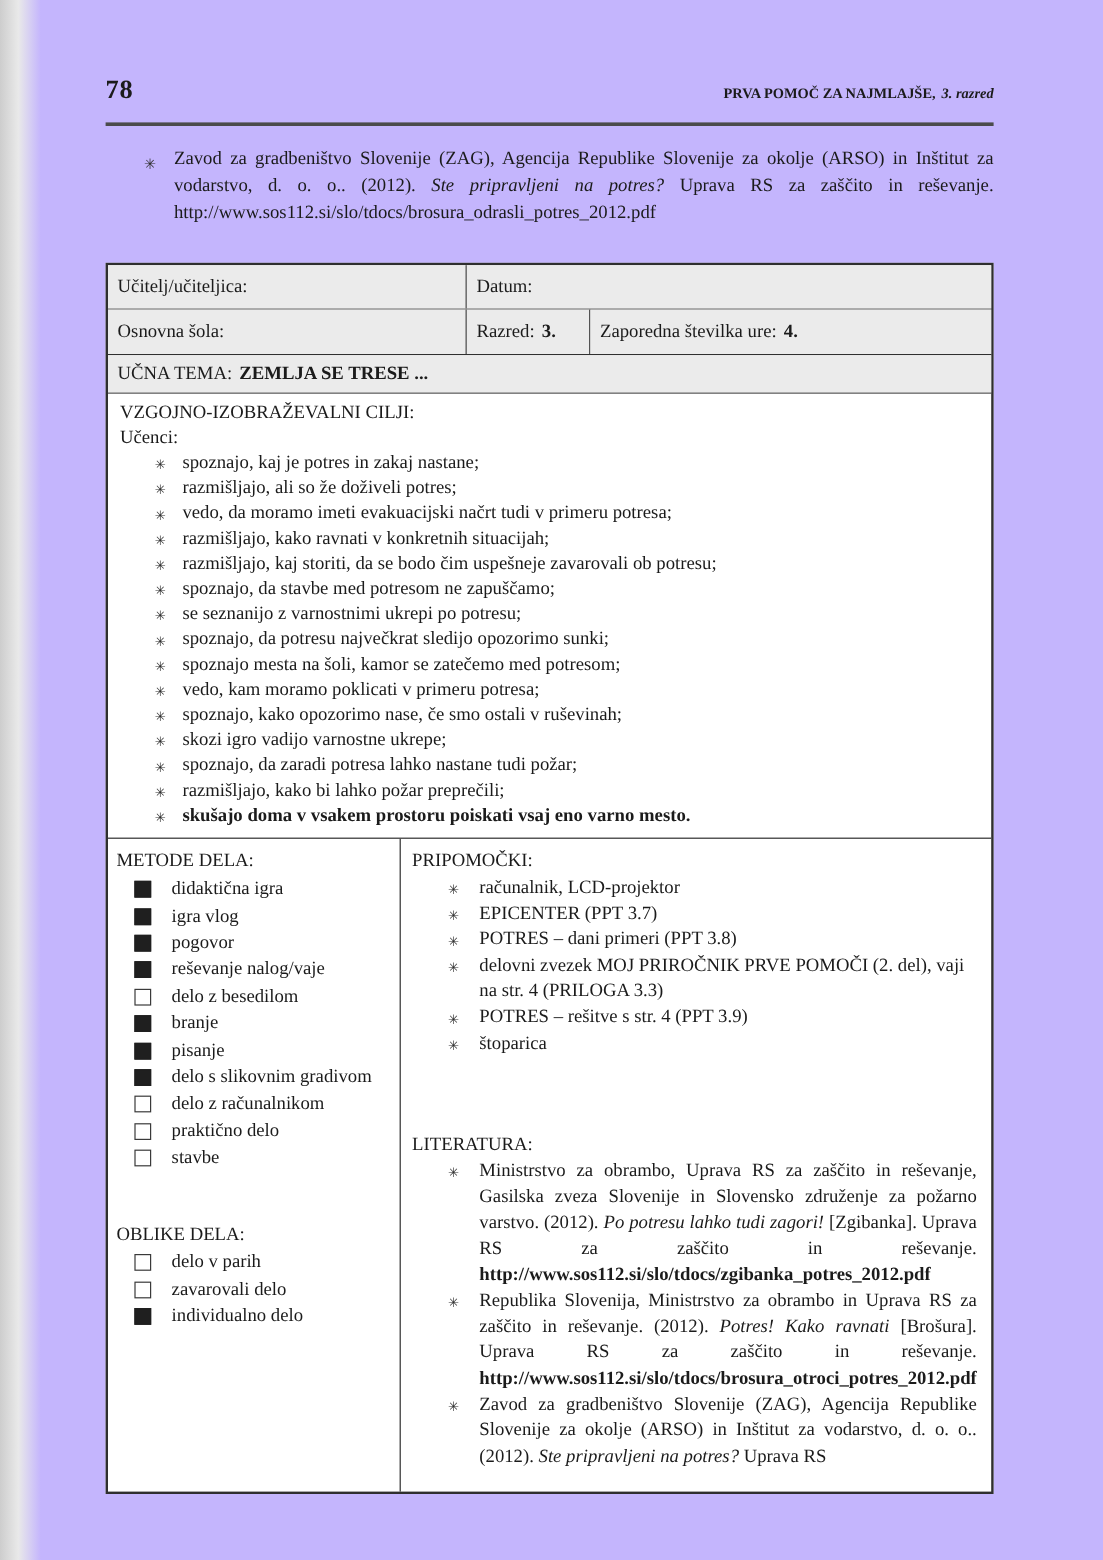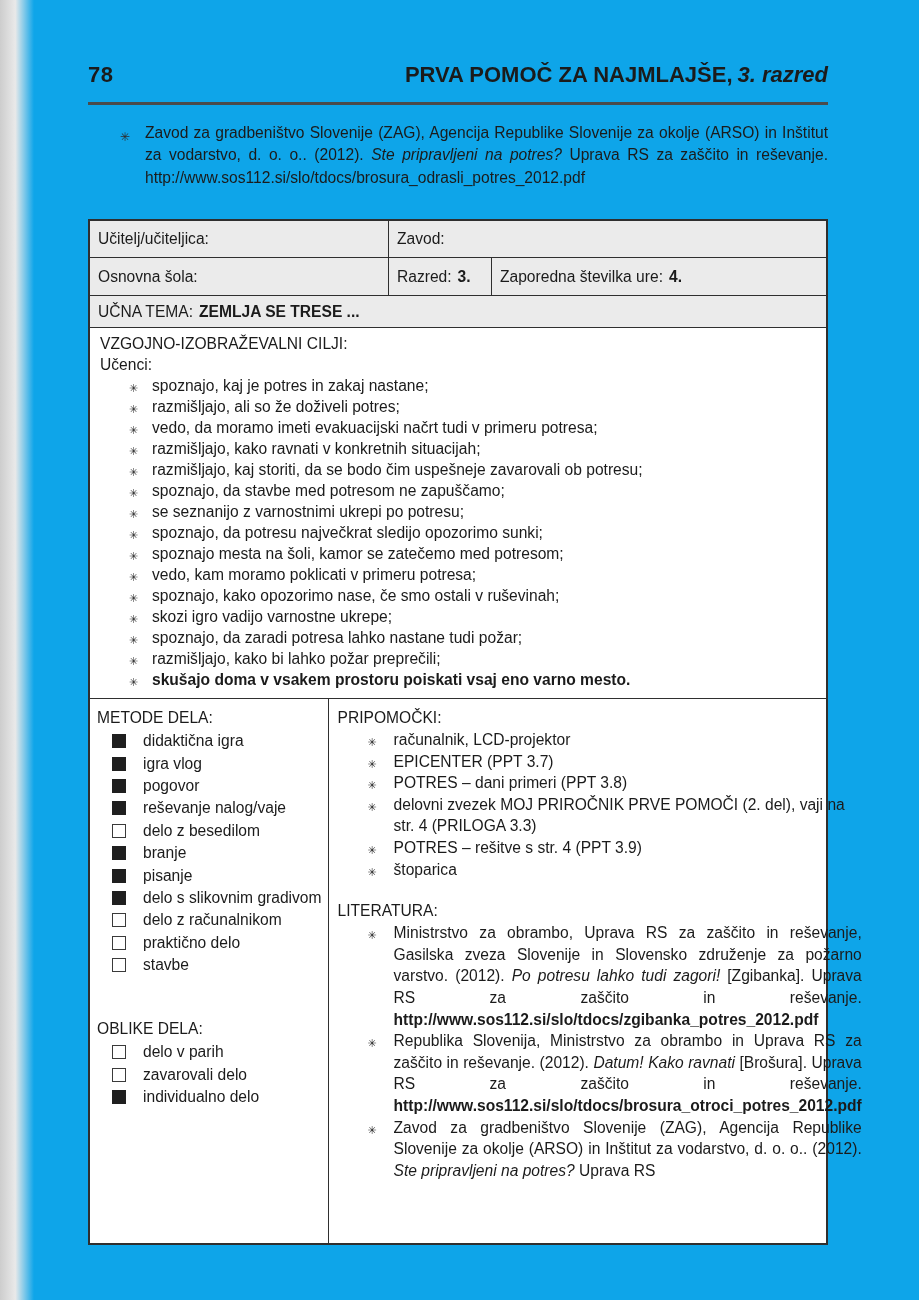--- a/index.html
+++ b/index.html
@@ -1,40 +1,40 @@
 <!DOCTYPE html>
 <html lang="sl"><head>
 <meta charset="utf-8">
 <title>PRVA POMOČ ZA NAJMLAJŠE — 78</title>
 <style>
   * { margin:0; padding:0; box-sizing:border-box; }
   html,body { background:#ffffff; }
   .page {
     position:relative;
     width:919px; height:1300px;
-    background:#0ea5e9;
-    font-family:Liberation Sans, sans-serif;
+    background:#c4b5fd;
+    font-family:Liberation Serif, serif;
     color:#1b1b1b;
     overflow:hidden;
   }
   .scan-edge {
     position:absolute; left:0; top:0; bottom:0; width:34px;
     background:linear-gradient(90deg, #cdcdcd 0%, #e9e9e9 45%, rgba(255,255,255,0) 100%);
     pointer-events:none;
   }
   .b { font-weight:700; }
   .i { font-style:italic; }
 
   
   .hdr {
     position:absolute; left:88px; top:62px; width:740px;
     display:flex; justify-content:space-between; align-items:baseline;
   }
   .hdr .pg-num { font-size:22px; font-weight:700; letter-spacing:0.5px; }
-  .hdr .title  { font-size:22px; font-weight:700; }
+  .hdr .title  { font-size:12px; font-weight:700; }
   .hdr .title .it { font-style:italic; margin-left:5px; }
   .hdr-rule {
     position:absolute; left:88px; top:102px; width:740px; height:2.6px;
     background:#4b4b4b;
   }
 
   
   .reference {
     position:absolute; left:88px; top:122px; width:740px;
     font-size:15.6px; line-height:22.4px; text-align:justify;
@@ -86,21 +86,21 @@
     width:14px; height:14px; flex:0 0 14px;
     border:1.8px solid #3a3a3a; margin-right:17px;
   }
   .checkbox.checked { background:#1f1f1f; border-color:#1f1f1f; }
   .check-label { line-height:22px; white-space:nowrap; }
   .forms-heading { margin-top:42px; }
 
   .star-list { list-style:none; }
   .star-list li { position:relative; padding-left:56px; line-height:21.6px; }
   .star-list .ast { left:30px; top:3px; font-size:11px; }
-  .lit-heading { margin-top:20px; }
+  .lit-heading { margin-top:63px; }
   .lit-list li { text-align:justify; padding-right:2px; }
 </style>
 </head>
 <body>
 
 <div class="page">
   <div class="scan-edge"></div>
 
   <div class="hdr">
     <span class="pg-num">78</span>
@@ -110,21 +110,21 @@
 
   <div class="reference">
     <span class="ast">✳</span>
     <span class="ref-text"><span>Zavod za gradbeništvo Slovenije (ZAG), Agencija Republike Slovenije za okolje (ARSO) in Inštitut za vodarstvo, d. o. o.. (2012). </span><span class="i">Ste pripravljeni na potres?</span><span> Uprava RS za zaščito in reševanje. http://www.sos112.si/slo/tdocs/brosura_odrasli_potres_2012.pdf</span></span>
   </div>
 
   <div class="tbl">
 
     <div class="row r1">
       <div class="cell shade c-teacher">Učitelj/učiteljica:</div>
-      <div class="cell shade c-date">Zavod:</div>
+      <div class="cell shade c-date">Datum:</div>
     </div>
 
     <div class="row r2">
       <div class="cell shade c-school">Osnovna šola:</div>
       <div class="cell shade c-class kv">
         <span>Razred:</span>
         <span class="v">3.</span>
       </div>
       <div class="cell shade c-seq kv">
         <span>Zaporedna številka ure:</span>
@@ -340,21 +340,21 @@
         <div class="sec-heading lit-heading">LITERATURA:</div>
         <ul class="star-list lit-list">
 
             <li>
               <span class="ast">✳</span>
               <span><span>Ministrstvo za obrambo, Uprava RS za zaščito in reševanje, Gasilska zveza Slovenije in Slovensko združenje za požarno varstvo. (2012). </span><span class="i">Po potresu lahko tudi zagori!</span><span> [Zgibanka]. Uprava RS za zaščito in reševanje. </span><span class="b">http://www.sos112.si/slo/tdocs/zgibanka_potres_2012.pdf</span></span>
             </li>
 
             <li>
               <span class="ast">✳</span>
-              <span><span>Republika Slovenija, Ministrstvo za obrambo in Uprava RS za zaščito in reševanje. (2012). </span><span class="i">Datum! Kako ravnati</span><span> [Brošura]. Uprava RS za zaščito in reševanje. </span><span class="b">http://www.sos112.si/slo/tdocs/brosura_otroci_potres_2012.pdf</span></span>
+              <span><span>Republika Slovenija, Ministrstvo za obrambo in Uprava RS za zaščito in reševanje. (2012). </span><span class="i">Potres! Kako ravnati</span><span> [Brošura]. Uprava RS za zaščito in reševanje. </span><span class="b">http://www.sos112.si/slo/tdocs/brosura_otroci_potres_2012.pdf</span></span>
             </li>
 
             <li>
               <span class="ast">✳</span>
               <span><span>Zavod za gradbeništvo Slovenije (ZAG), Agencija Republike Slovenije za okolje (ARSO) in Inštitut za vodarstvo, d. o. o.. (2012). </span><span class="i">Ste pripravljeni na potres?</span><span> Uprava RS</span></span>
             </li>
           </ul>
       </div>
 
     </div>

